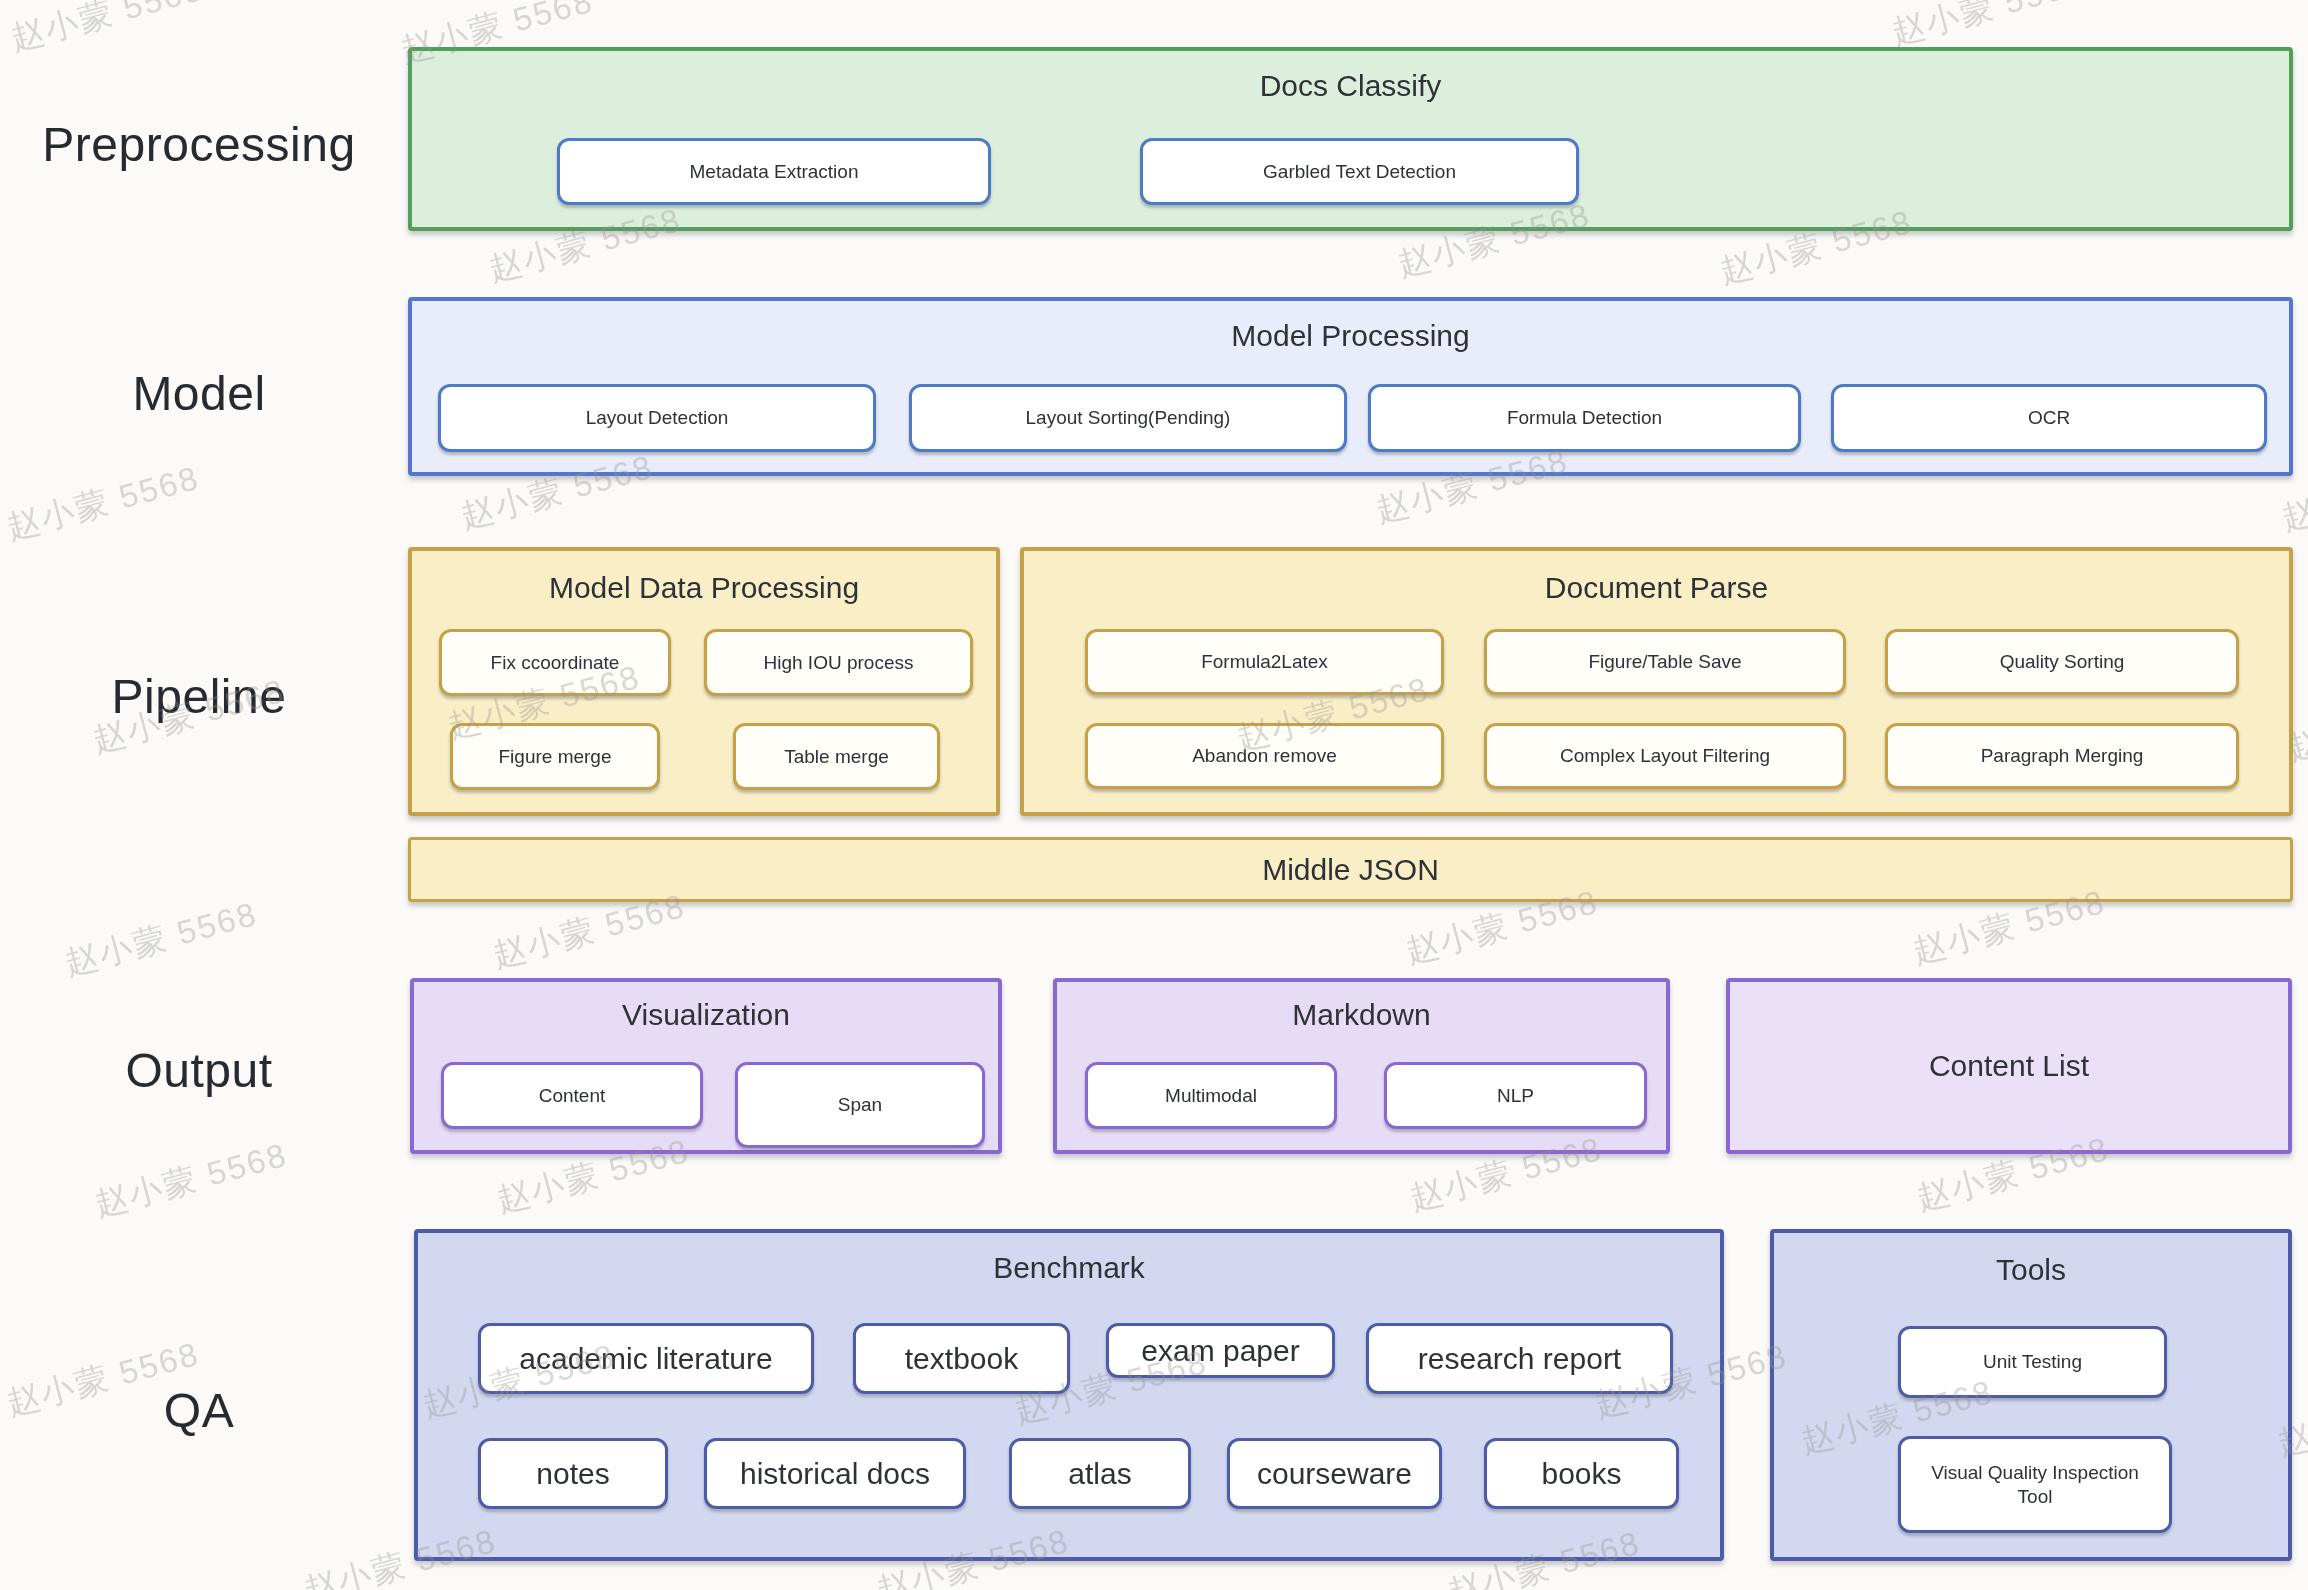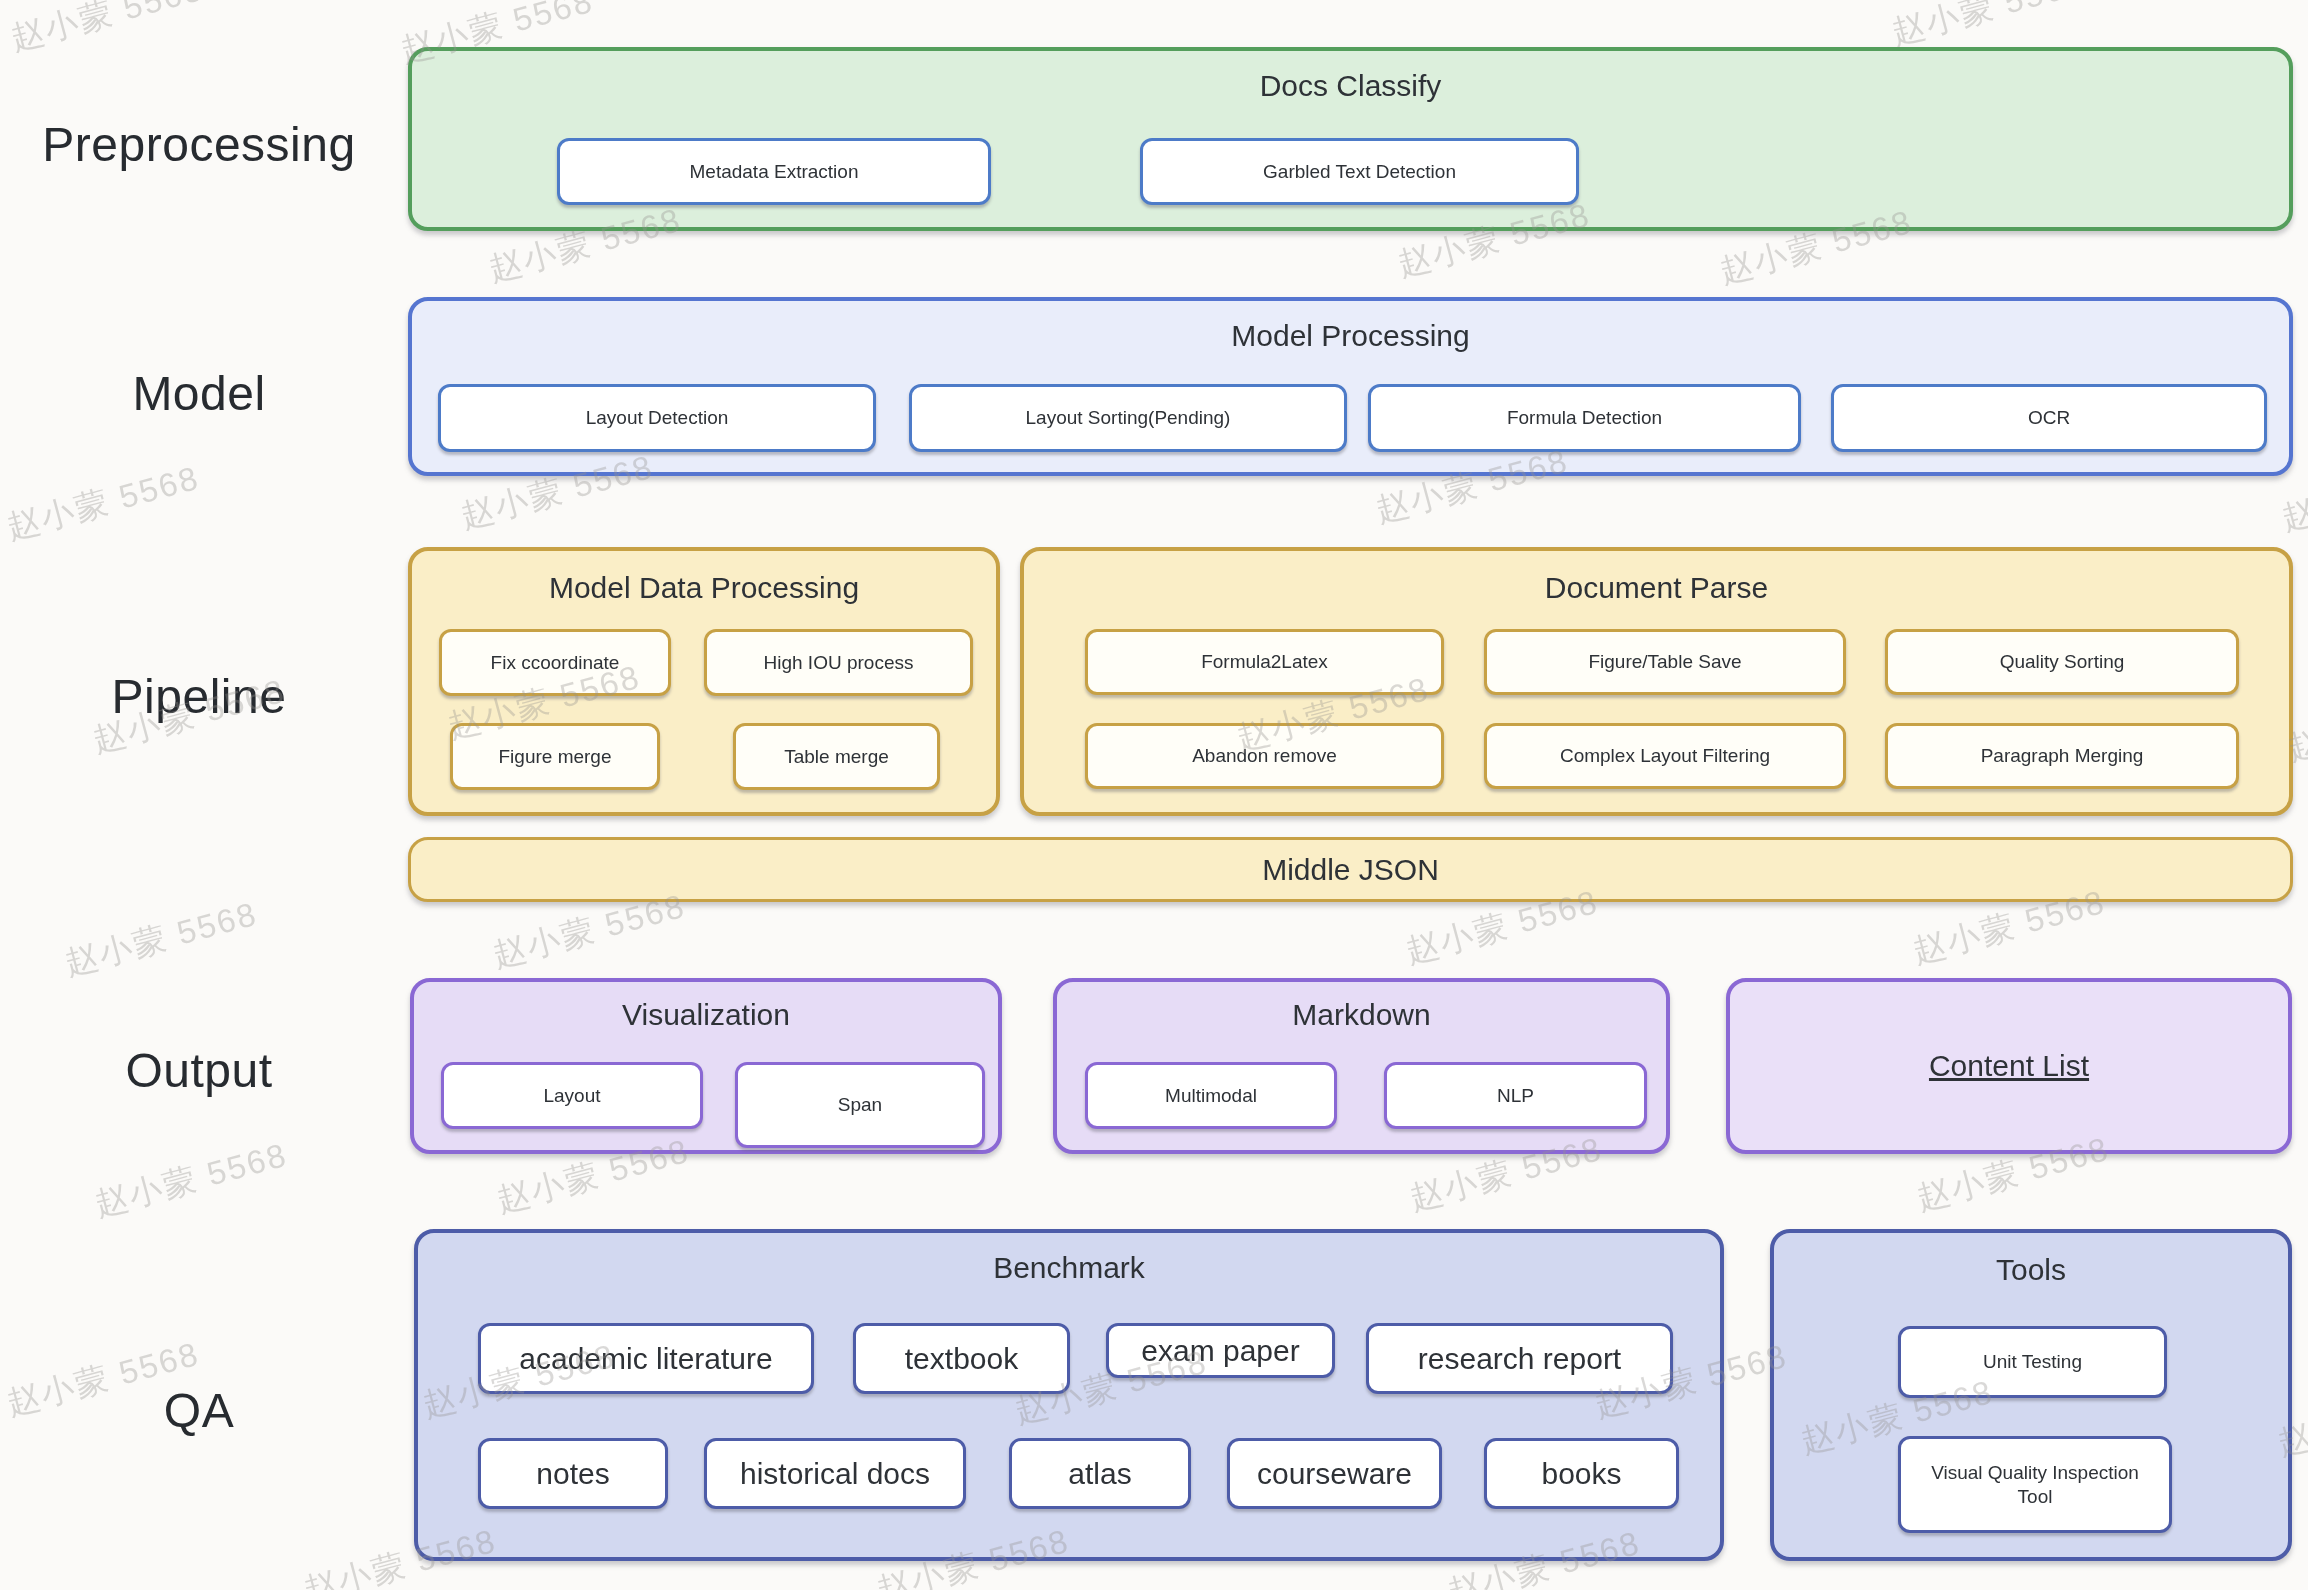--- a/index.html
+++ b/index.html
@@ -7,24 +7,23 @@
     position:relative;width:2308px;height:1590px;overflow:hidden;
     background:#fbfaf8;
     font-family:"Liberation Sans","DejaVu Sans",sans-serif;
     color:#2e3237;
   }
   .row-label{
     position:absolute;left:0;width:398px;text-align:center;
     font-size:48px;color:#272b30;letter-spacing:0.5px;
   }
   .panel{
-    position:absolute;border-radius:20px;border:4px solid transparent;
+    position:absolute;border-radius:4px;border:4px solid transparent;
     box-shadow:0 4px 5px rgba(110,110,118,0.35);
     box-sizing:border-box;
-    text-decoration:underline;
   }
   .panel-title{
     position:absolute;left:0;right:0;text-align:center;
     font-size:30px;color:#2e3237;
   }
   .node{
     position:absolute;background:#ffffff;border-radius:12px;
     border:3px solid #888;box-sizing:border-box;
     display:flex;align-items:center;justify-content:center;
     font-size:19px;color:#2e3237;text-align:center;
@@ -93,21 +92,21 @@
     <div class="node b-yellow" style="left:460px;top:172px;width:362px;height:66px;">Complex Layout Filtering</div>
     <div class="node b-yellow" style="left:861px;top:172px;width:354px;height:66px;">Paragraph Merging</div>
   </div>
 
   <div class="panel p-yellow" style="left:408px;top:837px;width:1885px;height:65px;border-width:3px;">
     <div class="panel-title" style="top:0;bottom:0;display:flex;align-items:center;justify-content:center;">Middle JSON</div>
   </div>
 
   <div class="panel p-purple" style="left:410px;top:978px;width:592px;height:176px;">
     <div class="panel-title" style="top:16px;">Visualization</div>
-    <div class="node b-purple" style="left:27px;top:80px;width:262px;height:67px;">Layout</div>
+    <div class="node b-purple" style="left:27px;top:80px;width:262px;height:67px;">Content</div>
     <div class="node b-purple" style="left:321px;top:80px;width:250px;height:86px;">Span</div>
   </div>
 
   <div class="panel p-purple" style="left:1053px;top:978px;width:617px;height:176px;">
     <div class="panel-title" style="top:16px;">Markdown</div>
     <div class="node b-purple" style="left:28px;top:80px;width:252px;height:67px;">Multimodal</div>
     <div class="node b-purple" style="left:327px;top:80px;width:263px;height:67px;">NLP</div>
   </div>
 
   <div class="panel p-purple-light" style="left:1726px;top:978px;width:566px;height:176px;display:flex;align-items:center;justify-content:center;">

